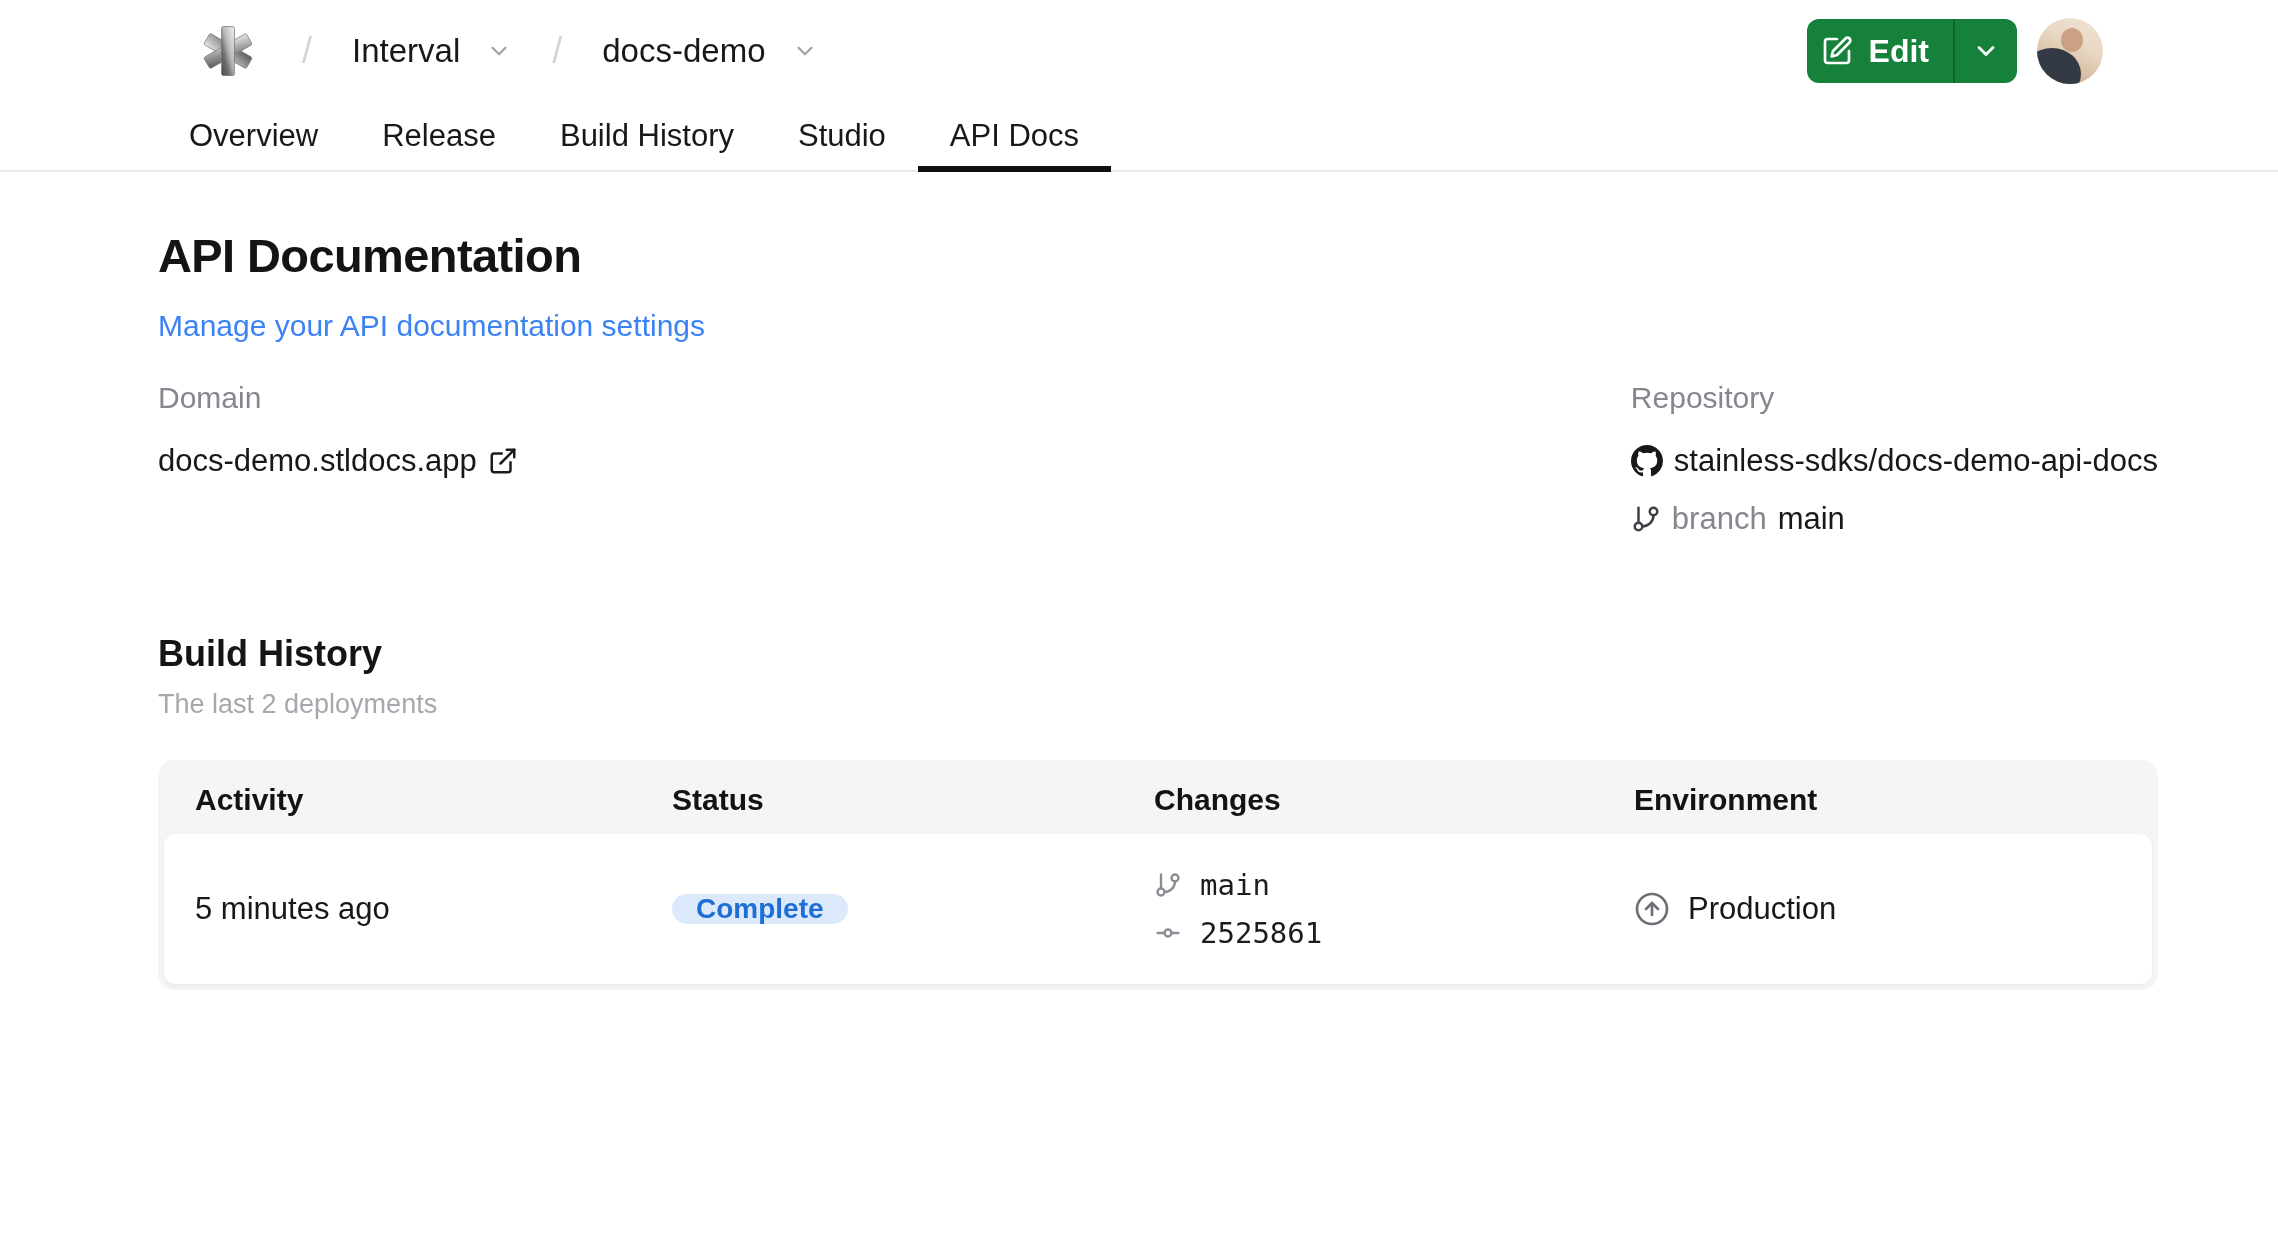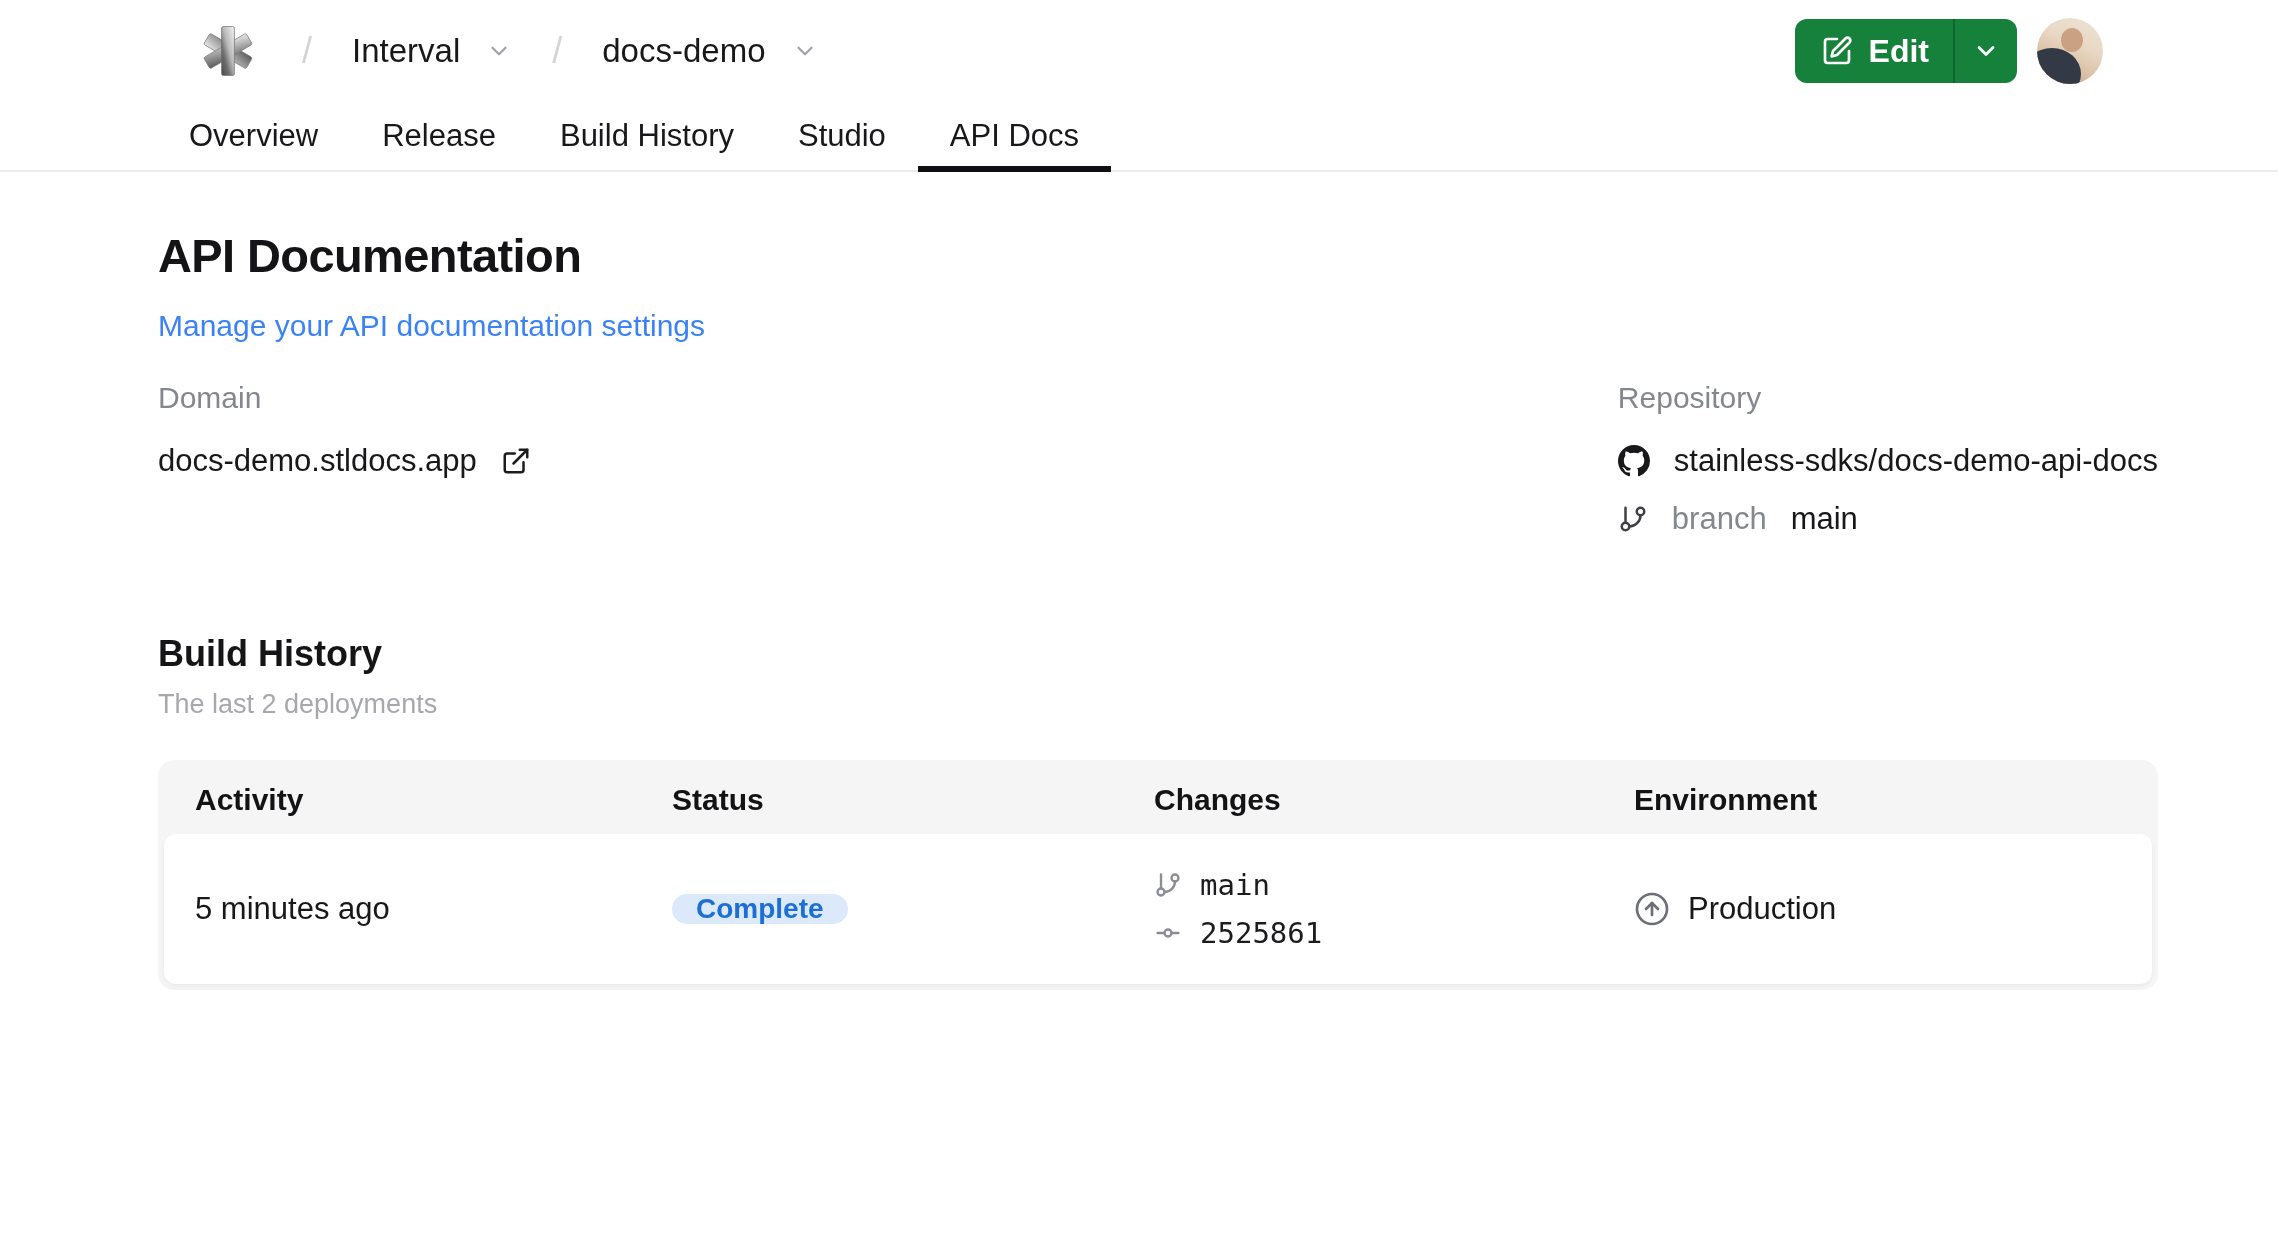--- a/index.html
+++ b/index.html
@@ -15,21 +15,21 @@
   
   .topbar { display:flex; align-items:center; height:102px; padding:0 175px 0 200px; }
   .crumbs { display:flex; align-items:center; gap:30px; font-size:33px; }
   .logo { width:56px; height:56px; margin-right:16px; display:flex; align-items:center; }
   .slash { color:#d4d4d8; font-size:36px; font-weight:300; }
   .crumb { display:flex; align-items:center; gap:26px; background:none; border:0; padding:0 10px; font-size:33px; font-weight:500; color:#18181b; }
   .chev-gray { stroke:#a1a1aa; }
 
   .topbar-right { margin-left:auto; display:flex; align-items:center; gap:20px; }
   .split { display:flex; align-items:stretch; height:64px; background:#15813b; border-radius:12px; overflow:hidden; color:#fff; }
-  .split-main { display:flex; align-items:center; gap:16px; padding:0 24px 0 26px; background:none; border:0; color:#fff; font-size:32px; font-weight:600; }
+  .split-main { display:flex; align-items:center; gap:16px; padding:0 24px 0 14px; background:none; border:0; color:#fff; font-size:32px; font-weight:600; }
   .split-divider { width:2px; background:rgba(0,0,0,0.22); }
   .split-caret { width:62px; display:flex; align-items:center; justify-content:center; background:none; border:0; color:#fff; }
   .avatar {
     width:66px; height:66px; border-radius:50%; position:relative; overflow:hidden;
     background:linear-gradient(205deg,#efe4d6 0%,#e8d7c3 40%,#d9bfa4 68%,#b08e6d 100%);
   }
   .avatar::after {
     content:""; position:absolute; left:-14px; bottom:-16px; width:58px; height:52px;
     border-radius:50%; background:#333a46;
   }
@@ -43,21 +43,21 @@
   .tab { position:relative; background:none; border:0; padding:10px 32px 16px; font-size:31px; font-weight:500; color:#18181b; line-height:36px; }
   .tab.active::after { content:""; position:absolute; left:0; right:0; bottom:-2px; height:6px; background:#101013; }
 
   
   main { padding:56px 120px 0 158px; }
   .page-title { margin:0; font-size:47px; font-weight:600; letter-spacing:-0.6px; color:#141417; }
   .page-subtitle { margin:26px 0 8px; font-size:30px; color:#3b82f6; }
 
   .meta { display:flex; justify-content:space-between; align-items:flex-start; margin-top:38px; }
   .meta-label { font-size:30px; color:#85878f; }
-  .meta-row { display:flex; align-items:center; gap:24px; margin-top:28px; font-size:31px; color:#18181b; }
+  .meta-row { display:flex; align-items:center; gap:11px; margin-top:28px; font-size:31px; color:#18181b; }
   .meta-row .muted { color:#85878f; }
   .icon-inline { display:inline-flex; align-items:center; }
 
   .bh-title { margin:96px 0 0; font-size:36px; font-weight:600; color:#151517; }
   .bh-sub { margin:14px 0 0; font-size:27px; color:#a6a8ad; }
 
   
   .table { margin-top:40px; background:#f5f5f6; border-radius:16px; padding:6px; }
   .thead { display:grid; grid-template-columns:477px 482px 480px 1fr; height:68px; align-items:center; }
   .th { padding-left:31px; font-size:30px; font-weight:700; color:#131316; }

